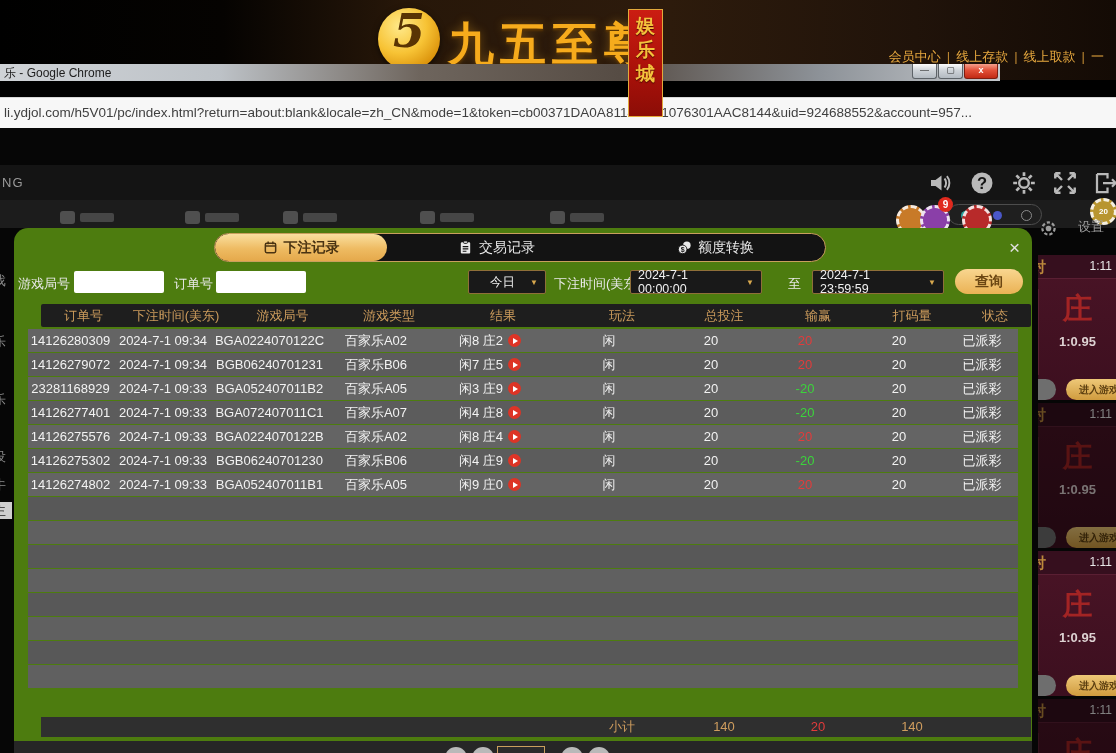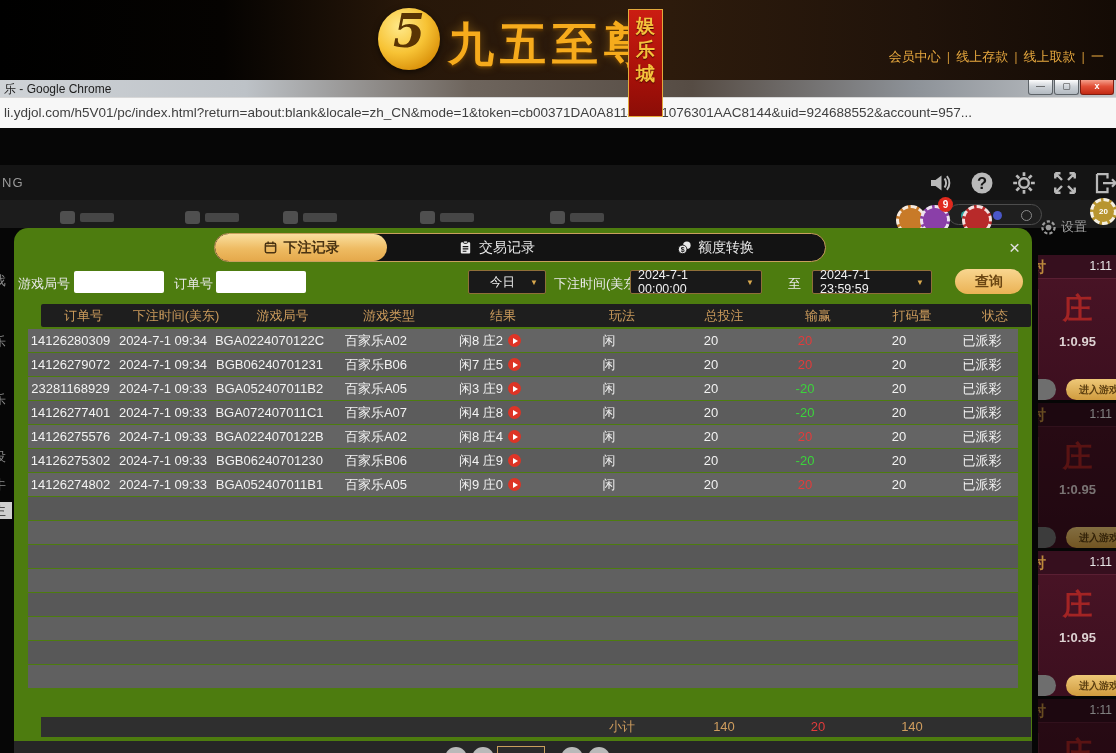--- a/index.html
+++ b/index.html
@@ -22,21 +22,21 @@
   #ribbon { left:628px; top:9px; width:35px; height:108px; z-index:60;
     background:linear-gradient(180deg,#cb1d12 0%,#a81109 60%,#8c0d07 100%);
     border:1px solid #e2aa3c; display:flex; flex-direction:column; align-items:center; justify-content:flex-start;
     padding-top:4px; }
   #ribbon span { color:#f4c23c; font-size:19px; font-weight:bold; line-height:24px; text-shadow:0 1px 1px #4d0503; }
   #top-links { right:10px; top:48px; color:#e7a83e; font-size:13px; }
   #top-links a { color:#e7a83e; text-decoration:none; margin:0 2px; cursor:pointer; }
   #top-links .sep { color:#c08a33; margin:0 4px; }
 
   
-  #titlebar { left:0; top:80px; width:1116px; height:17px;
+  #titlebar { left:0; top:64px; width:1000px; height:17px;
     background:linear-gradient(90deg,#cfd3d7 0%,#bdc2c7 22%,#6e655d 42%,#564c44 62%,#8d9298 82%,#c3c7cb 100%); }
   #titlebar-text { left:4px; top:1px; font-size:12px; color:#1d1d1d; }
   #winbtns { right:2px; top:0; display:flex; }
   .winbtn { width:25px; height:15px; border:1px solid #5d6368; border-top:none;
     border-radius:0 0 3px 3px; background:linear-gradient(#fdfdfd,#cfd4d9 45%,#b3bac1);
     color:#333; font-size:9px; text-align:center; line-height:13px; margin-left:1px; cursor:pointer; }
   .winbtn.close { width:34px; background:linear-gradient(#f5a08c,#e25038 45%,#c22a14); color:#fff; font-weight:bold; border-color:#7e1d10; }
   #urlbar { left:0; top:97px; width:1116px; height:31px; background:#f7f7f7; border-top:1px solid #d7d7d7; }
   #url-text { left:4px; top:7px; font-size:13.5px; color:#3f3f3f; white-space:nowrap; }
 
@@ -48,21 +48,21 @@
   #gsub { left:0; top:72px; width:1116px; height:28px; background:#1c1c1c; }
   .catblob { position:absolute; top:8px; opacity:.45; }
   .catblob .ic { display:inline-block; width:15px; height:13px; background:#8d8d8d; border-radius:3px; vertical-align:middle; }
   .catblob .bar { display:inline-block; width:34px; height:9px; background:#7a7a7a; border-radius:2px; margin-left:5px; vertical-align:middle; }
   #dotpill { left:948px; top:4px; width:94px; height:21px; border:1px solid #4d4d4d; border-radius:11px; background:#1f1f1f; }
   #dotpill i { position:absolute; top:6px; width:9px; height:9px; border-radius:50%; }
   #badge9 { left:938px; top:-3px; width:15px; height:15px; border-radius:50%; background:#e02a1e;
     color:#fff; font-size:10px; font-weight:bold; text-align:center; line-height:15px; z-index:3; }
   .chip { position:absolute; border-radius:50%; border:3px dashed rgba(255,255,255,.85);
     color:#fff; font-weight:bold; text-align:center; }
-  #settings-btn { left:1041px; top:90px; color:#9c9c9c; font-size:13px; cursor:pointer; display:flex; align-items:center; gap:5px; }
+  #settings-btn { left:1041px; top:90px; color:#9c9c9c; font-size:13px; cursor:pointer; display:flex; align-items:flex-end; gap:22px; }
   #settings-btn svg { width:15px; height:15px; }
 
   
   .lfrag { position:absolute; width:14px; overflow:hidden; color:#8a8a8a; font-size:13px; z-index:2; }
   .lfrag span { margin-left:-7px; display:inline-block; }
   .lfrag.boxed { background:#cfcfcf; color:#222; height:17px; width:12px; }
 
   
   #rightcards { left:1038px; top:127px; width:78px; height:498px; }
   .gcard { position:relative; width:78px; height:145px; margin-bottom:3px; overflow:hidden;
@@ -314,21 +314,21 @@
       <div class="ddl" style="left:454px;width:78px">
         <span style="margin:0 auto 0 14px">今日</span>
           <span class="arrow">▼</span>
       </div>
       <span class="lab" style="left:540px">下注时间(美东)</span>
       <div class="ddl" style="left:616px;width:132px">
         <span>2024-7-1 00:00:00</span>
           <span class="arrow">▼</span>
       </div>
       <span class="lab" style="left:774px">至</span>
-      <div class="ddl" style="left:798px;width:120px">
+      <div class="ddl" style="left:798px;width:132px">
         <span>2024-7-1 23:59:59</span>
           <span class="arrow">▼</span>
       </div>
       <div id="btn-search" style="left:941px">查询</div>
     </div>
 
     <div id="thead" class="trow abs">
         <div class="cell c0">订单号</div>
         <div class="cell c1">下注时间(美东)</div>
         <div class="cell c2">游戏局号</div>

